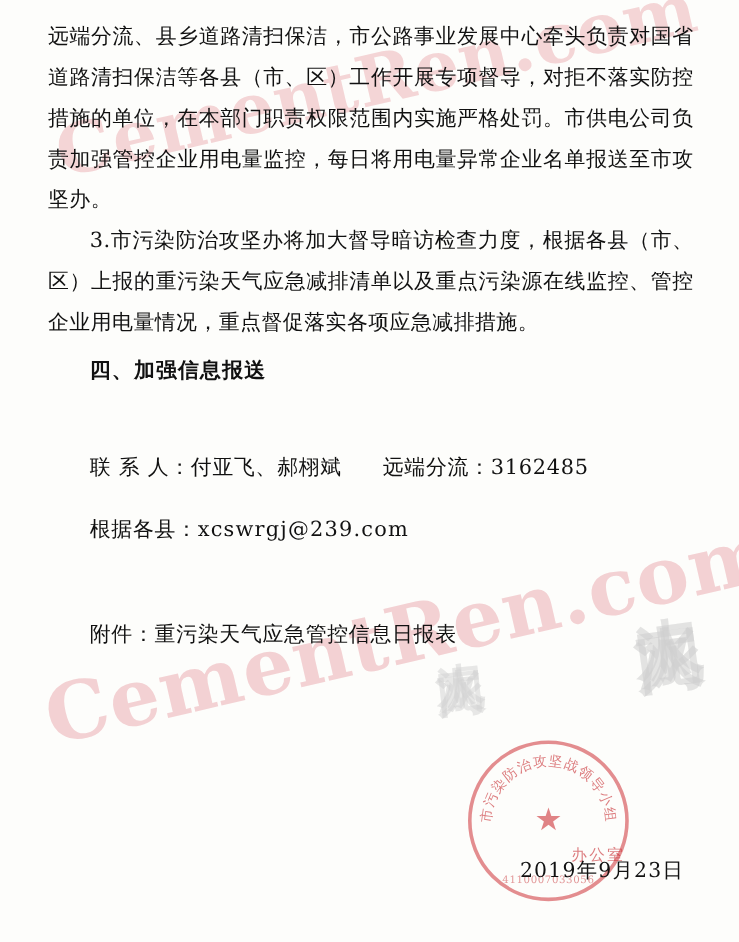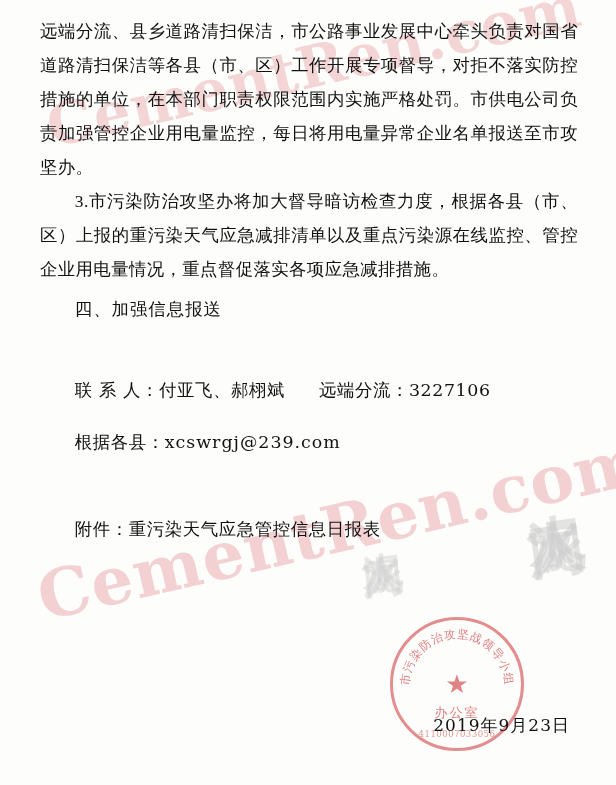--- a/index.html
+++ b/index.html
@@ -82,25 +82,24 @@
     color: #111111;
     letter-spacing: 0.4px;
     text-align: justify;
   }
   .para {
     margin: 0 0 0 0;
     text-indent: 0;
   }
   .para.indent {
     text-indent: 2em;
-    font-family: Liberation Serif, serif;
   }
   .heading {
     margin: 6px 0 0 0;
-    font-weight: normal;
+    font-weight: bold;
     text-indent: 2em;
     letter-spacing: 1px;
   }
   .gap-md { height: 18px; }
   .gap-lg { height: 30px; }
 
   .contact-line {
     text-indent: 2em;
     letter-spacing: 0.6px;
   }
@@ -143,21 +142,21 @@
     font-size: 11.5px;
     fill: rgba(200, 45, 50, 0.62);
     font-family: "DejaVu Serif", "Liberation Serif", serif;
     letter-spacing: 1px;
   }
   .seal .office {
     position: absolute;
     left: 0;
     right: 0;
     bottom: 26px;
-    text-align: center;
+    text-align: right;
     font-size: 13px;
     color: rgba(200, 45, 50, 0.62);
     letter-spacing: 2px;
   }
   .seal .code {
     position: absolute;
     left: 0;
     right: 0;
     bottom: 9px;
     text-align: center;
@@ -191,21 +190,21 @@
     <p class="para">远端分流、县乡道路清扫保洁，市公路事业发展中心牵头负责对国省道路清扫保洁等各县（市、区）工作开展专项督导，对拒不落实防控措施的单位，在本部门职责权限范围内实施严格处罚。市供电公司负责加强管控企业用电量监控，每日将用电量异常企业名单报送至市攻坚办。</p>
 
     <p class="para indent">3.市污染防治攻坚办将加大督导暗访检查力度，根据各县（市、区）上报的重污染天气应急减排清单以及重点污染源在线监控、管控企业用电量情况，重点督促落实各项应急减排措施。</p>
 
     <p class="heading">四、加强信息报送</p>
 
 
     <div class="gap-lg"></div>
 
     <p class="contact-line">
-      <span>联 系 人：</span><span>付亚飞、郝栩斌</span><span class="contact-gap"></span><span>远端分流：</span><span>3227106</span>
+      <span>联 系 人：</span><span>付亚飞、郝栩斌</span><span class="contact-gap"></span><span>远端分流：</span><span>3162485</span>
     </p>
 
     <p class="contact-line">
       <span>根据各县：</span><span class="mono-ish">xcswrgj@239.com</span>
     </p>
 
     <div class="gap-md"></div>
 
     <p class="contact-line">
       <span>附件：</span><span>重污染天气应急管控信息日报表</span>

